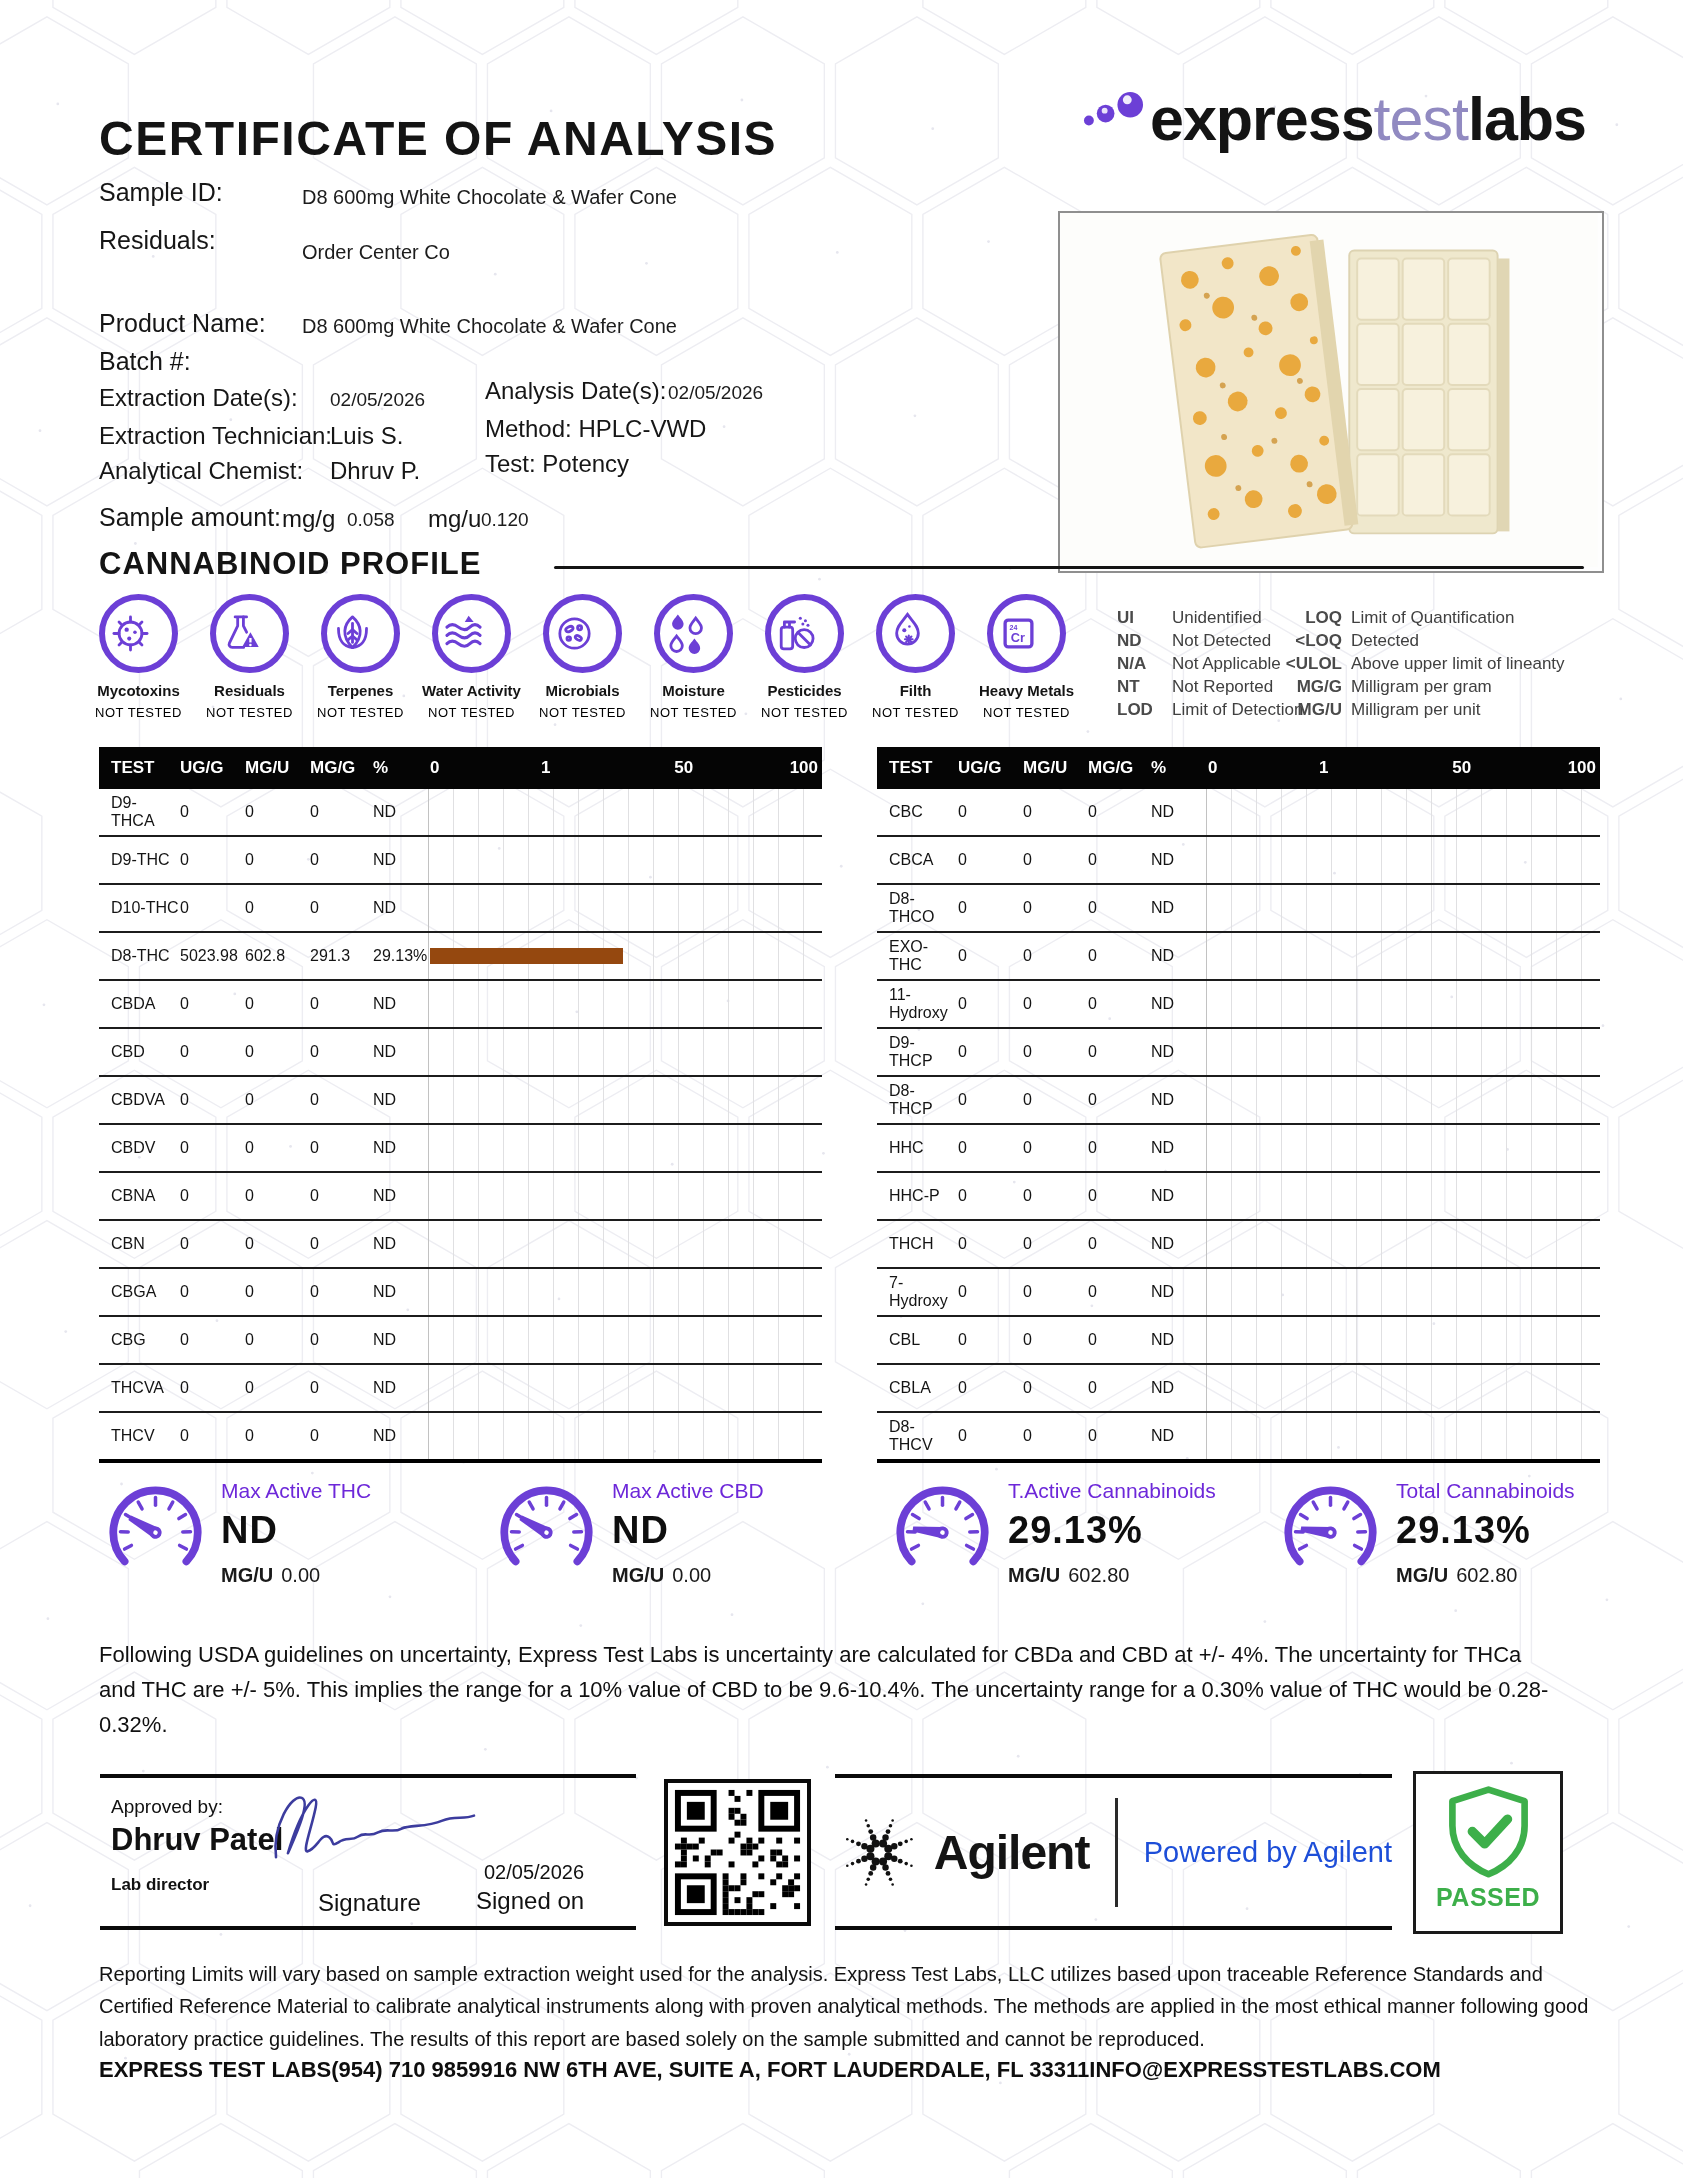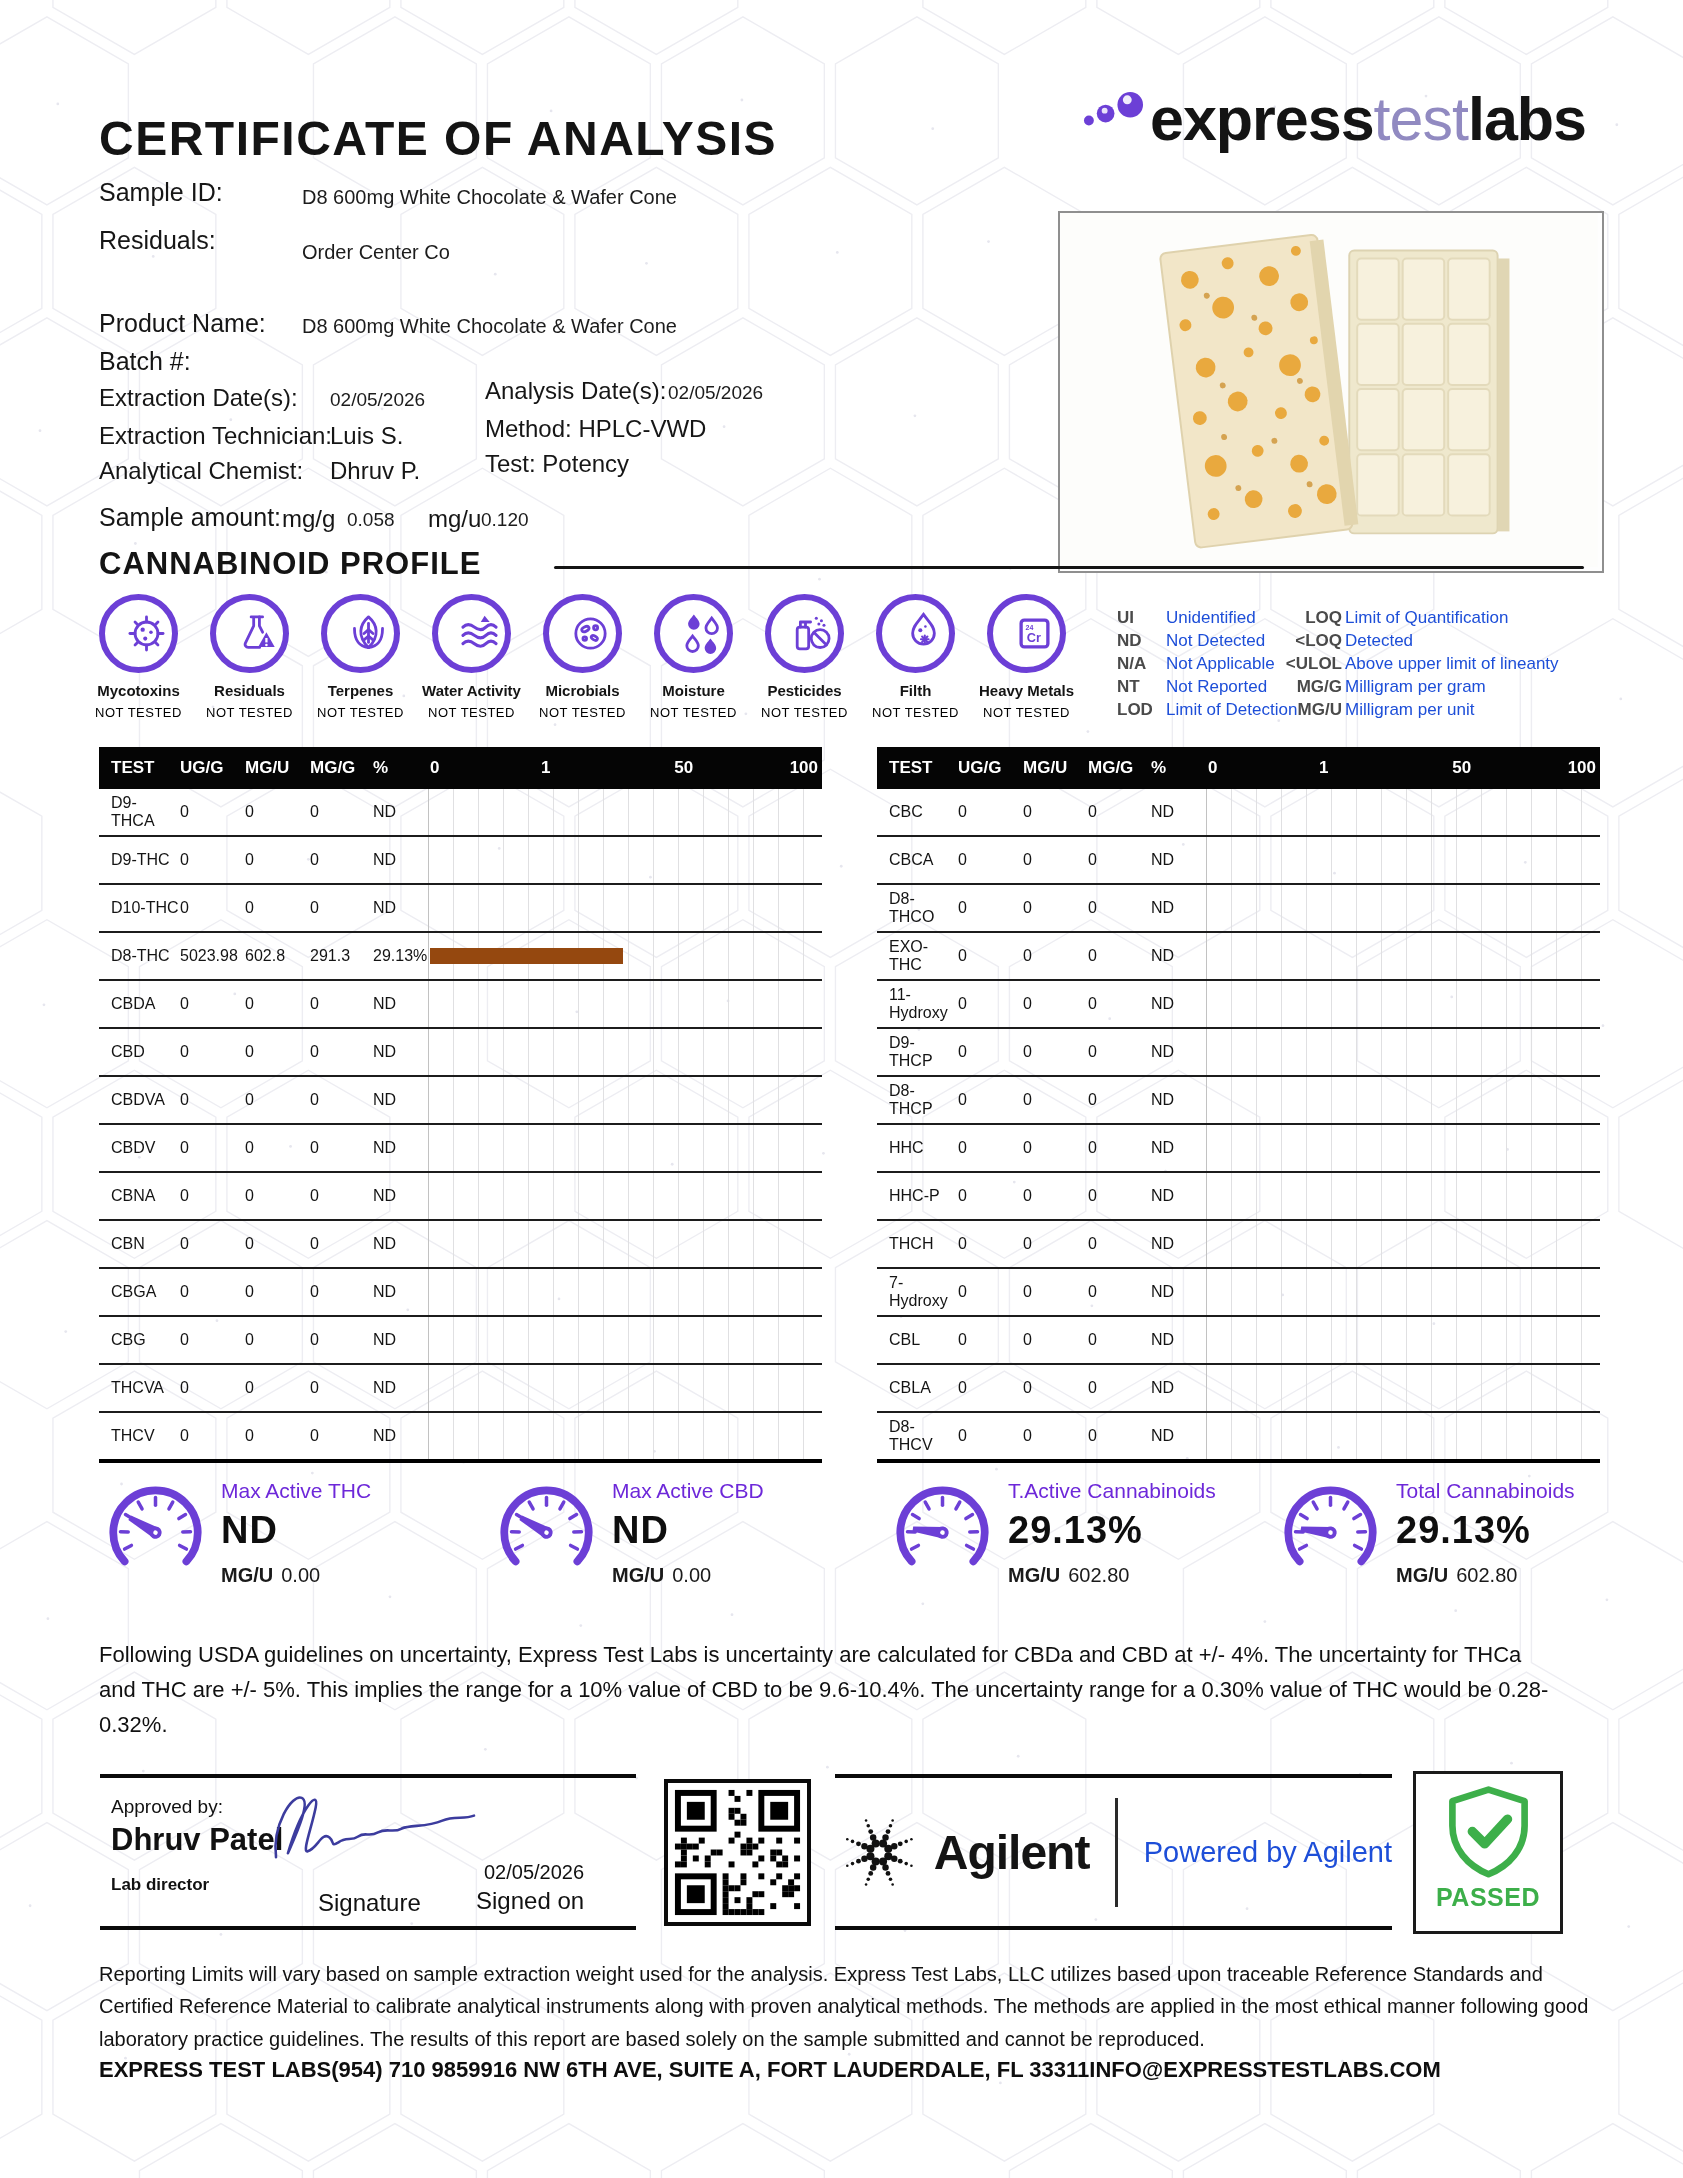--- a/index.html
+++ b/index.html
@@ -23,34 +23,34 @@
   .val2{font-size:19px;color:#1c1c1c;}
 
   .photo-box{left:1058px;top:211px;width:542px;height:358px;border:2px solid #8f8f8f;background:#fefefe;}
 
   .section-title{left:99px;top:546px;font-size:31px;font-weight:800;letter-spacing:1px;color:#141414;}
   .section-line{left:554px;top:566px;width:1030px;height:3px;background:#141414;border-radius:2px;}
 
   
   .badges{left:83px;top:594px;display:flex;}
   .badge{width:111px;display:flex;flex-direction:column;align-items:center;}
-  .badge-icon{width:79px;height:79px;border:6px solid #6c3fd6;border-radius:50%;box-sizing:border-box;display:flex;align-items:center;justify-content:flex-end;background:#fff;}
+  .badge-icon{width:79px;height:79px;border:6px solid #6c3fd6;border-radius:50%;box-sizing:border-box;display:flex;align-items:center;justify-content:flex-start;background:#fff;}
   .badge-icon svg{width:51px;height:51px;}
   .badge-name{margin-top:9px;font-size:15px;font-weight:700;color:#141414;text-align:center;white-space:nowrap;}
   .badge-status{margin-top:6px;font-size:13px;color:#000000;letter-spacing:0.5px;white-space:nowrap;}
 
   
   .legend{top:606px;font-size:17px;line-height:23px;}
   .legend-col1{left:1117px;}
   .legend-col2{left:1279px;}
   .legend-row{display:flex;}
   .legend-abbr{font-weight:700;color:#4a4a4a;}
   .legend-col1 .legend-abbr{width:46px;}
   .legend-col2 .legend-abbr{width:63px;text-align:right;}
-  .legend-desc{margin-left:3px;color:#1d4ed8;white-space:nowrap;}
+  .legend-desc{margin-left:9px;color:#404040;white-space:nowrap;}
 
   
   .ctable{width:723px;background:transparent;}
   .ctable-left{left:99px;top:747px;}
   .ctable-right{left:877px;top:747px;}
   .thead{height:42px;background:#050505;color:#fff;display:flex;align-items:center;font-weight:700;font-size:17px;}
   .c-test{width:69px;padding-left:12px;box-sizing:content-box;}
   .c-num{width:65px;}
   .c-num3{width:63px;}
   .c-pct{width:55px;}

